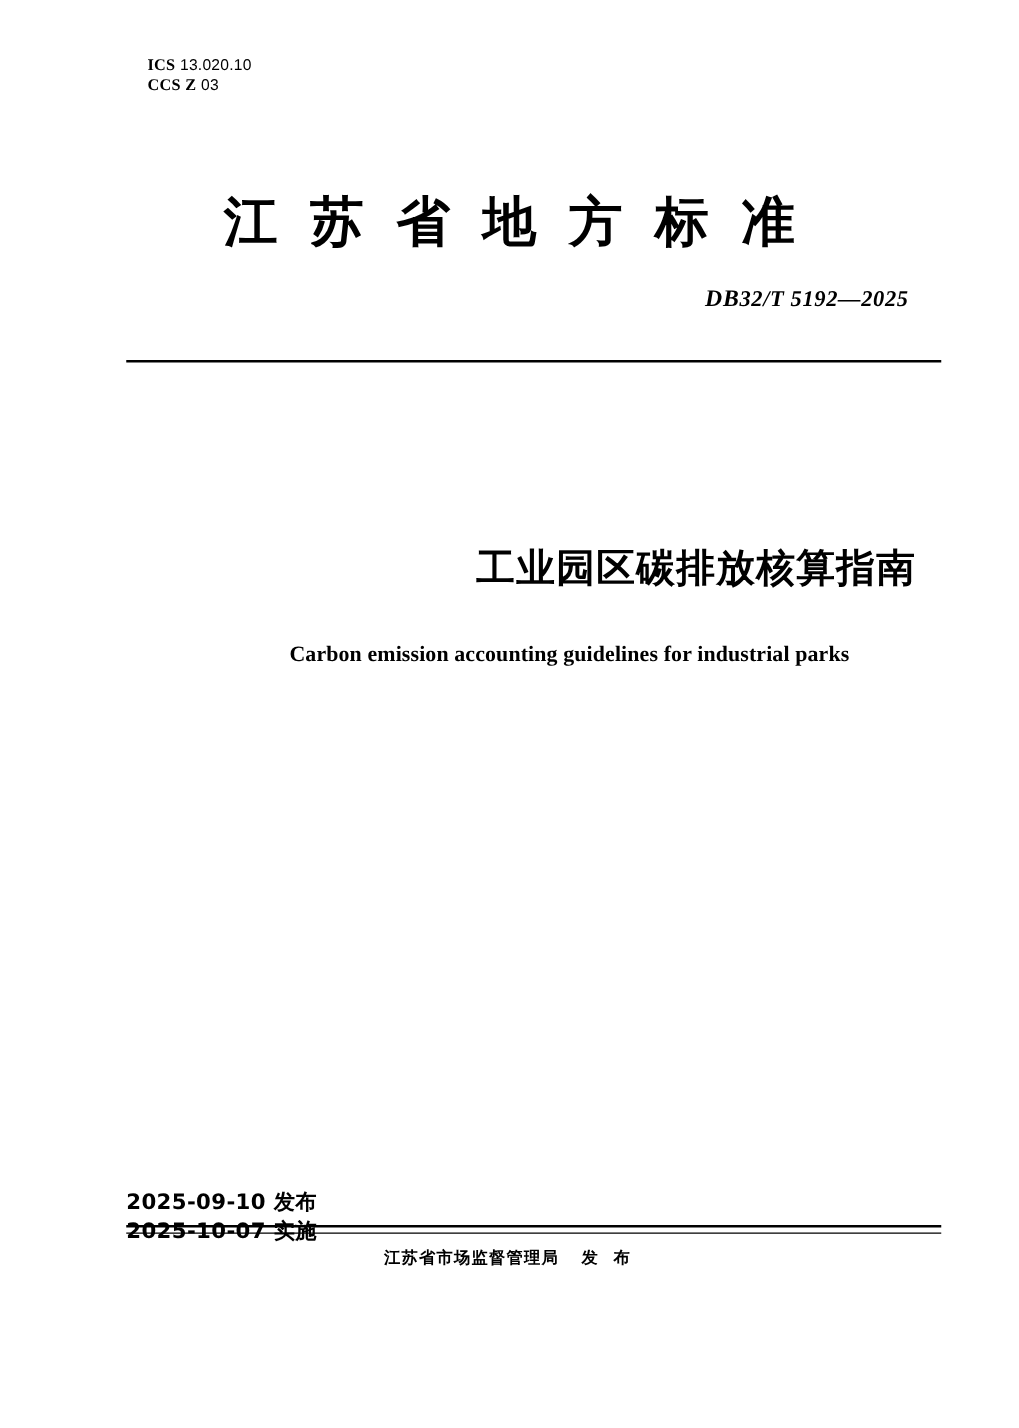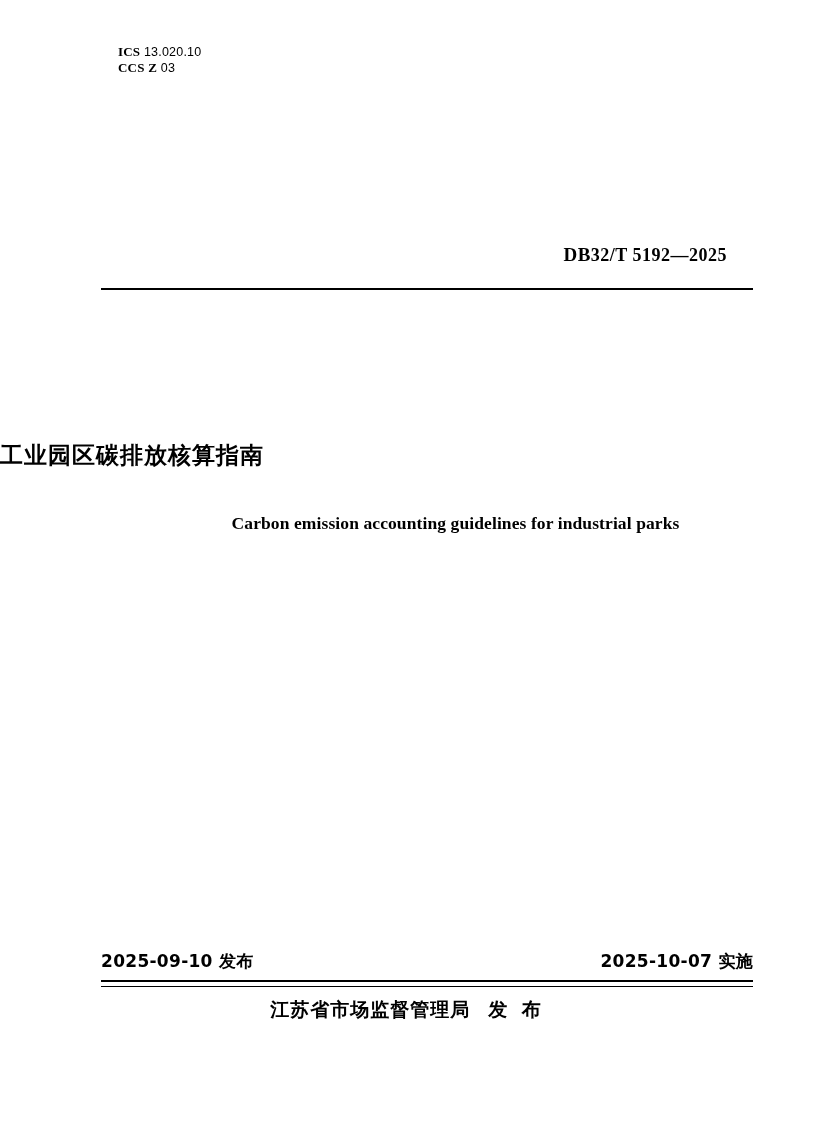--- a/index.html
+++ b/index.html
@@ -64,26 +64,27 @@
     letter-spacing: 26px;
     text-indent: 26px;
     line-height: 56px;
     white-space: nowrap;
   }
 
   
   .std-number {
     position: absolute;
     right: 88px;
-    top: 244px;
+    top: 229px;
     font-family: "Liberation Serif", serif;
     font-size: 19px;
     font-weight: bold;
     letter-spacing: 0.5px;
     white-space: nowrap;
+    font-style: italic;
   }
   .std-number .num-part {
     font-weight: bold;
     font-size: 18px;
   }
 
   
   .rule-top {
     position: absolute;
     left: 101px;
@@ -108,23 +109,23 @@
     height: 1px;
     background: #000000;
   }
 
   
   .doc-title-cn {
     position: absolute;
     left: 0;
     top: 434px;
     width: 733px;
-    text-align: left;
-    font-family: "DejaVu Sans", sans-serif;
-    font-size: 23px;
+    text-align: right;
+    font-family: "DejaVu Sans", sans-serif;
+    font-size: 31px;
     font-weight: bold;
     letter-spacing: 1px;
     line-height: 42px;
   }
 
   
   .doc-title-en {
     position: absolute;
     left: 0;
     top: 511px;
@@ -144,34 +145,35 @@
     left: 101px;
     top: 950px;
     width: 652px;
     display: flex;
     justify-content: space-between;
     align-items: baseline;
     font-family: "DejaVu Sans", sans-serif;
     font-size: 17px;
     font-weight: bold;
     letter-spacing: 0.3px;
+    flex-direction: column;
   }
   .dates .date-item {
     white-space: nowrap;
   }
 
   
   .publisher {
     position: absolute;
     left: 0;
     top: 997px;
     width: 815px;
     text-align: center;
     font-family: "DejaVu Sans", sans-serif;
-    font-size: 19px;
+    font-size: 13px;
     font-weight: bold;
     letter-spacing: 1px;
     white-space: nowrap;
   }
   .publisher .pub-action {
     letter-spacing: 4px;
     margin-left: 18px;
   }
 </style>
 </head>
@@ -184,20 +186,21 @@
       <span class="lbl">ICS</span>
       <span class="val">13.020.10</span>
     </div>
     <div class="row">
       <span class="lbl">CCS</span>
       <span class="ccs-letter">Z</span>
       <span class="val">03</span>
     </div>
   </div>
 
+  <div class="std-title">江苏省地方标准</div>
 
   <div class="std-number">
     <span>DB</span><span class="num-part">32/T 5192—2025</span>
   </div>
 
   <div class="rule-top"></div>
 
   <div class="doc-title-cn">工业园区碳排放核算指南</div>
 
   <div class="doc-title-en">Carbon emission accounting guidelines for industrial parks</div>

